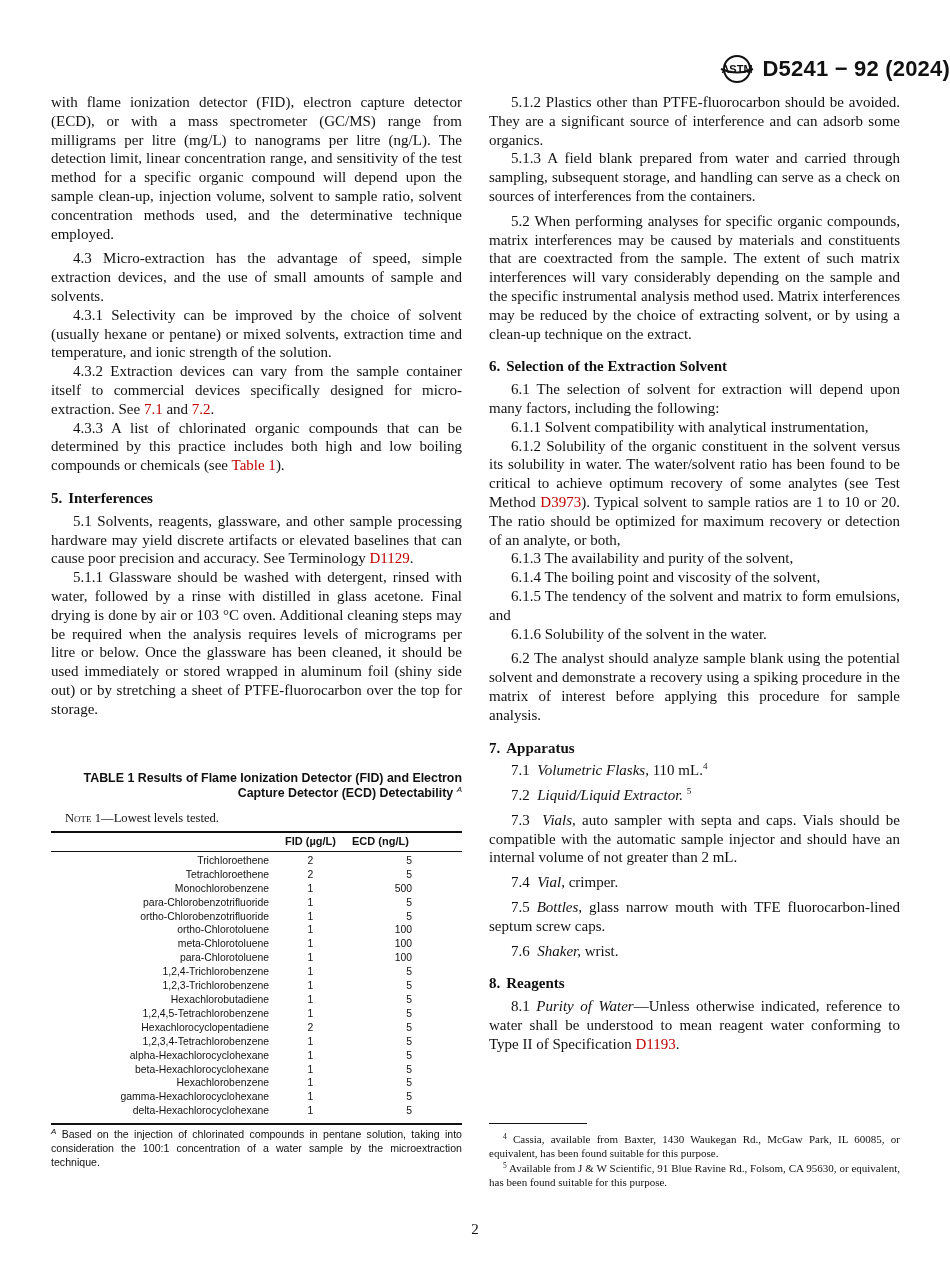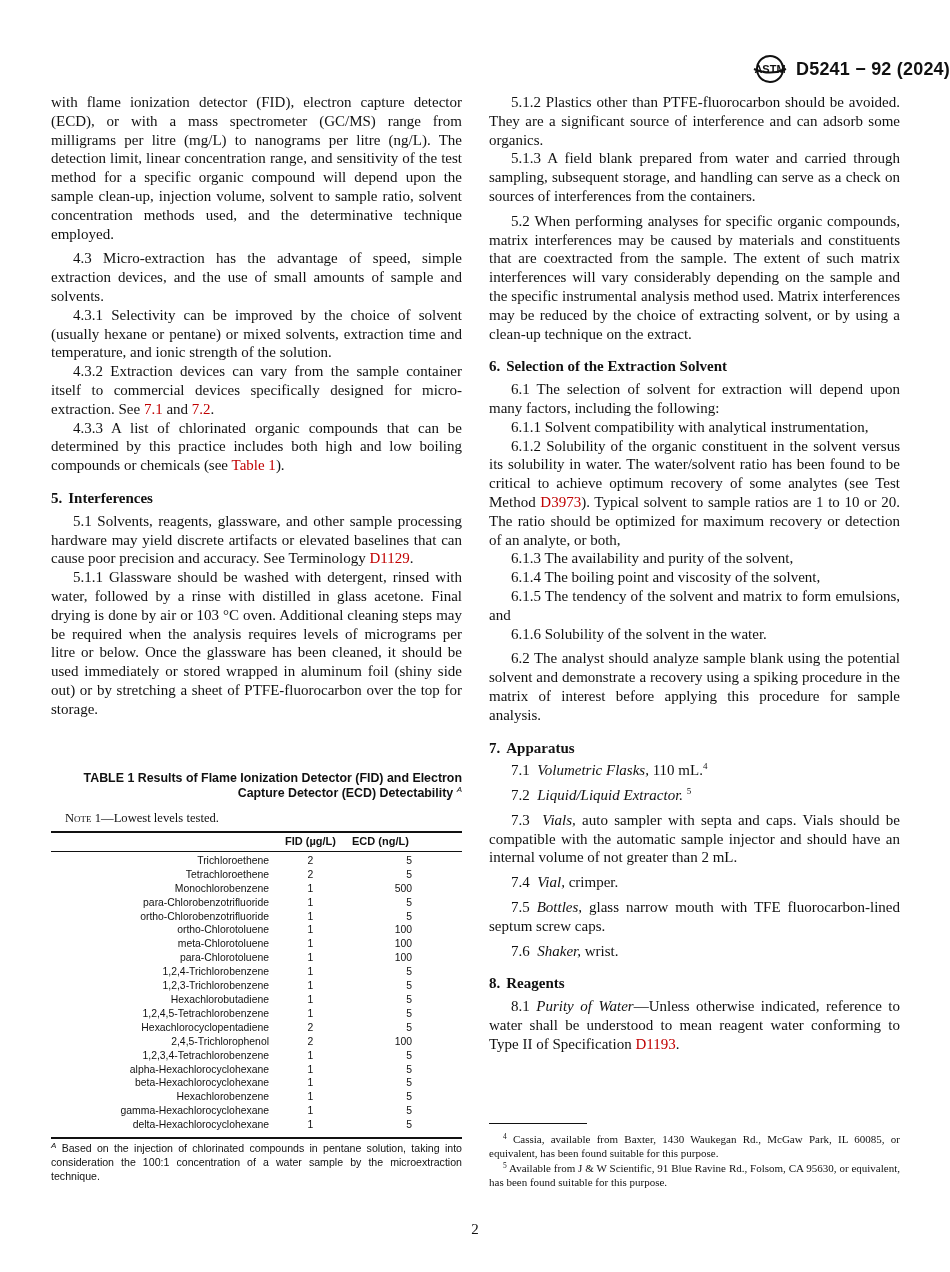--- a/index.html
+++ b/index.html
@@ -27,21 +27,21 @@
       gap: 6px;
     }
     .logo {
       width: 40px;
       height: 30px;
       display: inline-block;
     }
     .doc-id {
       font-family: "Liberation Sans", "DejaVu Sans", sans-serif;
       font-weight: bold;
-      font-size: 18px;
+      font-size: 22px;
       letter-spacing: 0.2px;
     }
     .col {
       position: absolute;
       top: 93px;
       width: 411px;
     }
     .col-left { left: 51px; }
     .col-right { left: 489px; }
 
@@ -237,25 +237,20 @@
           <td class="name">1,2,4,5-Tetrachlorobenzene</td>
           <td class="fid">1</td>
           <td class="ecd">5</td>
         </tr>
       <tr>
           <td class="name">Hexachlorocyclopentadiene</td>
           <td class="fid">2</td>
           <td class="ecd">5</td>
         </tr>
       <tr>
-          <td class="name">2,4,5-Trichlorophenol</td>
-          <td class="fid">2</td>
-          <td class="ecd">100</td>
-        </tr>
-      <tr>
           <td class="name">1,2,3,4-Tetrachlorobenzene</td>
           <td class="fid">1</td>
           <td class="ecd">5</td>
         </tr>
       <tr>
           <td class="name">alpha-Hexachlorocyclohexane</td>
           <td class="fid">1</td>
           <td class="ecd">5</td>
         </tr>
       <tr>

